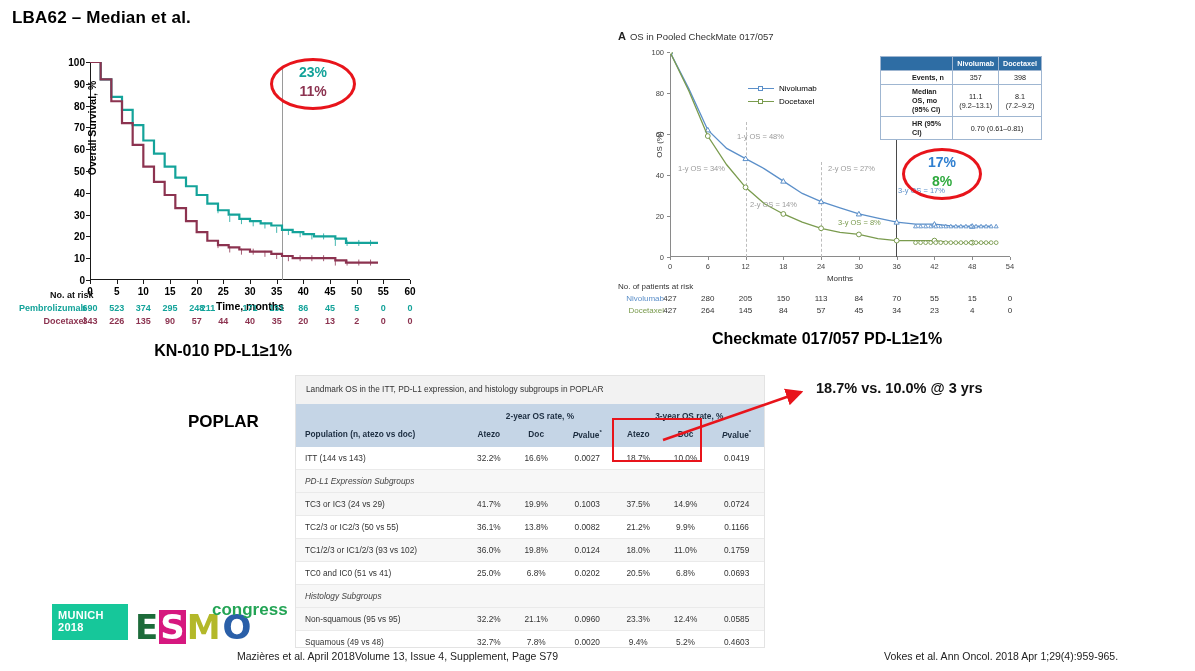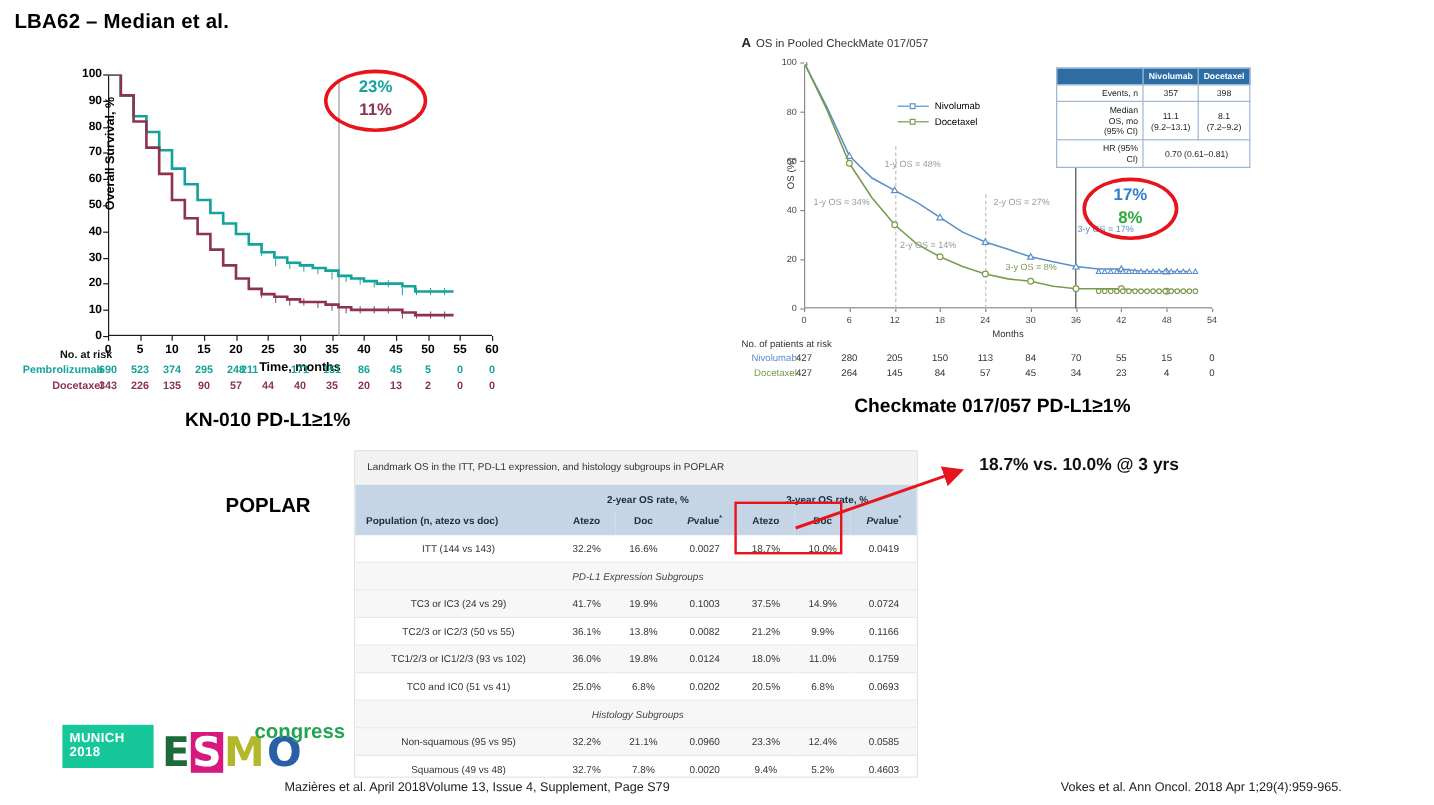--- a/index.html
+++ b/index.html
@@ -84,21 +84,21 @@
     content:"";position:absolute;left:10px;top:-2.5px;width:5px;height:5px;
     border:1px solid currentColor;background:#fff;box-sizing:border-box;
   }
 
   
   .cm-table{position:absolute;left:268px;top:26px;border:1px solid #9fb6d1;
             font-size:7.2px;background:#fff;border-collapse:collapse;}
   .cm-table td,.cm-table th{border:1px solid #9fb6d1;padding:2px 4px;color:#222;}
   .cm-table thead th{background:#2e6da4;color:#fff;font-weight:bold;text-align:center;
                      font-size:7.2px;}
-  .cm-table .rowlab{text-align:right;font-weight:normal;padding-left:31px;}
+  .cm-table .rowlab{text-align:left;font-weight:bold;padding-left:31px;}
   .cm-table .val{text-align:center;}
 
   
   .cm-risk{position:absolute;left:0;top:252px;width:430px;}
   .cm-risk .hdr{position:absolute;left:6px;top:0;font-size:8px;color:#333;}
   .cm-risk .rowname{position:absolute;font-size:8px;text-align:right;}
   .cm-risk .cell{position:absolute;font-size:8px;color:#333;text-align:center;
                  transform:translateX(-50%);}
 
   
@@ -106,21 +106,21 @@
   #poplar{left:295px;top:375px;width:470px;height:273px;background:#f2f2f2;
           border:1px solid #e3e3e3;box-sizing:border-box;overflow:hidden;}
   .pp-cap{padding:8px 10px 10px 10px;font-size:8.3px;color:#333;}
   .pp-table{width:100%;border-collapse:collapse;font-size:8.3px;background:#fff;}
   .pp-table .grp th{background:#c5d5e6;color:#1c2d40;font-weight:bold;
                     padding:7px 6px 4px 6px;text-align:center;border:none;}
   .pp-table .sub th{background:#c5d5e6;color:#1c2d40;font-weight:bold;
                     padding:4px 6px 7px 6px;text-align:center;border:none;}
   .pp-table .sub th.left,.pp-table .grp th.left{text-align:left;padding-left:9px;}
   .pp-table td{padding:6px 6px;border-bottom:1px solid #eaeaea;color:#333;}
-  .pp-table td.left{text-align:center;padding-left:9px;}
+  .pp-table td.left{text-align:left;padding-left:9px;}
   .pp-table td.val{text-align:center;}
   .pp-table tr.alt td{background:#f7f7f7;}
   .pp-table tr.sect td{font-style:italic;background:#f7f7f7;color:#444;}
   .pp-ital{font-style:italic;}
   .sup{font-size:6px;vertical-align:super;}
 
   
   .pp-redbox{position:absolute;border:2.5px solid #e8141b;box-sizing:border-box;}
 
   

